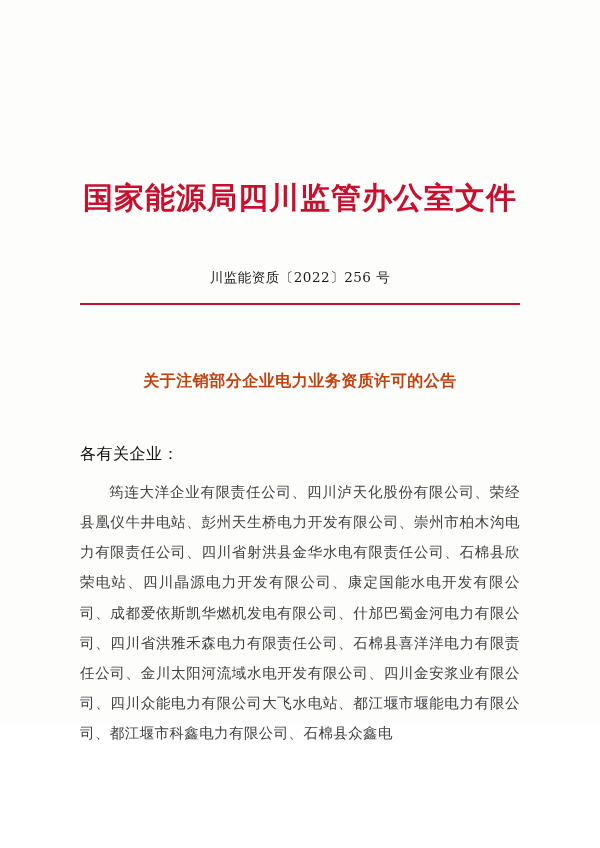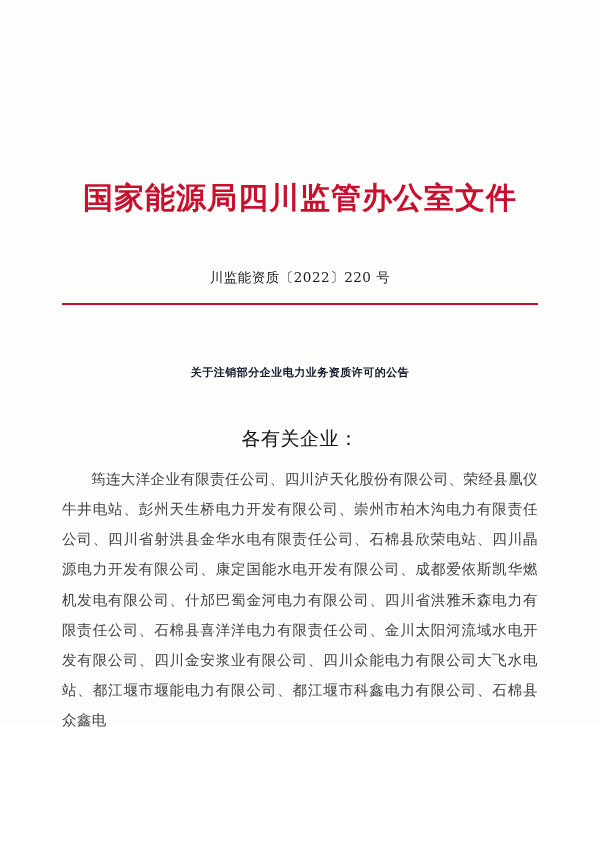--- a/index.html
+++ b/index.html
@@ -12,21 +12,21 @@
     background: #ffffff;
     font-family: "DejaVu Serif", "Liberation Serif", serif;
     overflow: hidden;
   }
   .page {
     position: relative;
     width: 600px;
     height: 724px;
     background: #fdfdfc;
     box-sizing: border-box;
-    padding: 0 62px;
+    padding: 0 80px;
   }
   .doc-title {
     margin: 0;
     padding-top: 178px;
     text-align: center;
     color: #c8102e;
     font-size: 30px;
     font-weight: bold;
     letter-spacing: 1px;
     font-family: "DejaVu Serif", "Liberation Serif", serif;
@@ -42,56 +42,55 @@
     letter-spacing: 0.5px;
   }
   .red-rule {
     margin: 16px 0 0 0;
     height: 2px;
     background: #c8102e;
     border: none;
     width: 100%;
   }
   .subject {
-    margin: 2px;
+    margin: 8px;
     padding-top: 58px;
     text-align: center;
-    font-size: 11px;
+    font-size: 16px;
     font-weight: bold;
-    color: #0f172a;
+    color: #c2410c;
     letter-spacing: 0.5px;
   }
   .salutation {
     margin: 0;
     padding-top: 44px;
-    font-size: 19px;
+    font-size: 16px;
     color: #111111;
     letter-spacing: 0.5px;
-    text-align: center;
   }
   .body-text {
     margin: 0;
     padding-top: 12px;
     font-size: 14.5px;
     color: #404040;
     line-height: 2.08;
     text-align: justify;
     text-justify: inter-ideograph;
     text-indent: 2em;
     letter-spacing: 0.4px;
   }
 </style>
 </head>
 <body>
 
 <div class="page">
 
   <h1 class="doc-title">国家能源局四川监管办公室文件</h1>
 
-  <div class="doc-number">川监能资质〔2022〕220 号</div>
+  <div class="doc-number">川监能资质〔2022〕256 号</div>
 
   <div class="red-rule"></div>
 
   <h2 class="subject">关于注销部分企业电力业务资质许可的公告</h2>
 
   <div class="salutation">各有关企业：</div>
 
   <p class="body-text">筠连大洋企业有限责任公司、四川泸天化股份有限公司、荣经县凰仪牛井电站、彭州天生桥电力开发有限公司、崇州市柏木沟电力有限责任公司、四川省射洪县金华水电有限责任公司、石棉县欣荣电站、四川晶源电力开发有限公司、康定国能水电开发有限公司、成都爱依斯凯华燃机发电有限公司、什邡巴蜀金河电力有限公司、四川省洪雅禾森电力有限责任公司、石棉县喜洋洋电力有限责任公司、金川太阳河流域水电开发有限公司、四川金安浆业有限公司、四川众能电力有限公司大飞水电站、都江堰市堰能电力有限公司、都江堰市科鑫电力有限公司、石棉县众鑫电</p>
 
 </div>

